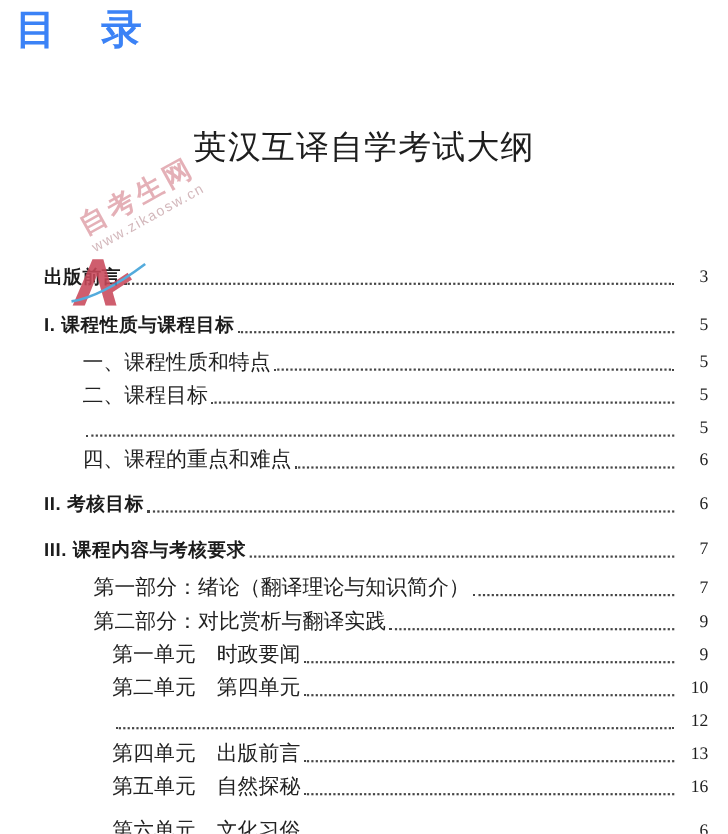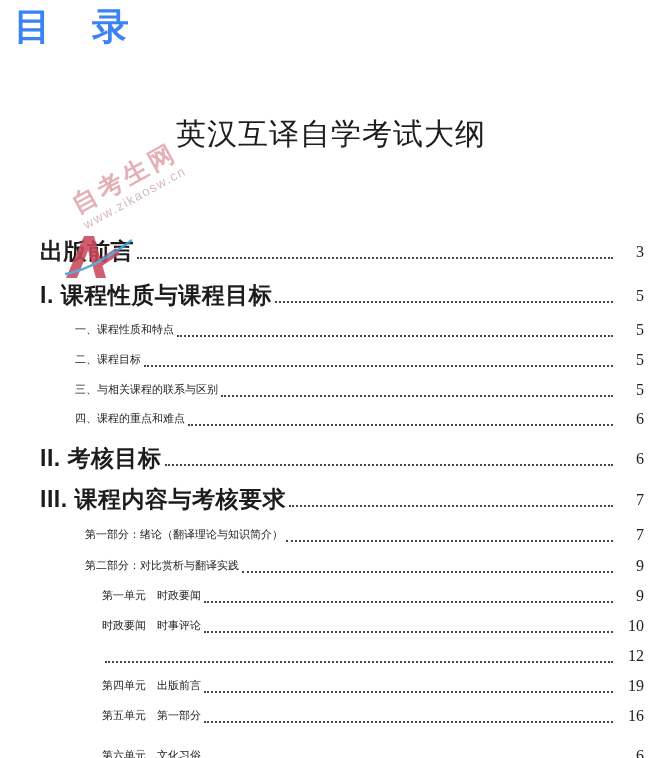--- a/index.html
+++ b/index.html
@@ -106,30 +106,30 @@
     width: 26px;
     text-align: right;
     font-family: "Liberation Serif", serif;
     font-size: 16px;
     line-height: 23px;
     color: #1f1f1f;
   }
   .lvl0 .label {
     font-family: "Liberation Sans", sans-serif;
     font-weight: bold;
-    font-size: 23px;
+    font-size: 17px;
     letter-spacing: 0.5px;
     color: #1c1c1c;
   }
   .lvl1 { padding-left: 35px; }
   .lvl2 { padding-left: 45px; }
   .lvl3 { padding-left: 62px; }
   .lvl1 .label, .lvl2 .label, .lvl3 .label {
     font-family: "Liberation Serif", serif;
-    font-size: 11px;
+    font-size: 19px;
     color: #222222;
   }
 </style>
 </head>
 <body>
 
 <div class="toc-title">目　录</div>
 
 <div class="doc-title">英汉互译自学考试大纲</div>
 
@@ -167,21 +167,20 @@
     <span class="page">5</span>
   </div>
 
   <div class="row lvl1" style="margin-top:7px">
     <span class="label">二、课程目标</span>
     <span class="dots"></span>
     <span class="page">5</span>
   </div>
 
   <div class="row lvl1" style="margin-top:7px">
-    <span class="label">三、与相关课程的联系与区别</span>
     <span class="dots"></span>
     <span class="page">5</span>
   </div>
 
   <div class="row lvl1" style="margin-top:6px">
     <span class="label">四、课程的重点和难点</span>
     <span class="dots"></span>
     <span class="page">6</span>
   </div>
 
@@ -209,38 +208,38 @@
     <span class="page">9</span>
   </div>
 
   <div class="row lvl3" style="margin-top:7px">
     <span class="label">第一单元　时政要闻</span>
     <span class="dots"></span>
     <span class="page">9</span>
   </div>
 
   <div class="row lvl3" style="margin-top:7px">
-    <span class="label">时政要闻　时事评论</span>
+    <span class="label">第二单元　第四单元</span>
     <span class="dots"></span>
     <span class="page">10</span>
   </div>
 
   <div class="row lvl3" style="margin-top:7px">
     <span class="dots"></span>
     <span class="page">12</span>
   </div>
 
   <div class="row lvl3" style="margin-top:7px">
     <span class="label">第四单元　出版前言</span>
     <span class="dots"></span>
-    <span class="page">19</span>
-  </div>
-
-  <div class="row lvl3" style="margin-top:7px">
-    <span class="label">第五单元　第一部分</span>
+    <span class="page">13</span>
+  </div>
+
+  <div class="row lvl3" style="margin-top:7px">
+    <span class="label">第五单元　自然探秘</span>
     <span class="dots"></span>
     <span class="page">16</span>
   </div>
 
   <div class="row lvl3" style="margin-top:17px">
     <span class="label">第六单元　文化习俗</span>
     <span class="dots"></span>
     <span class="page">6</span>
   </div>
 

